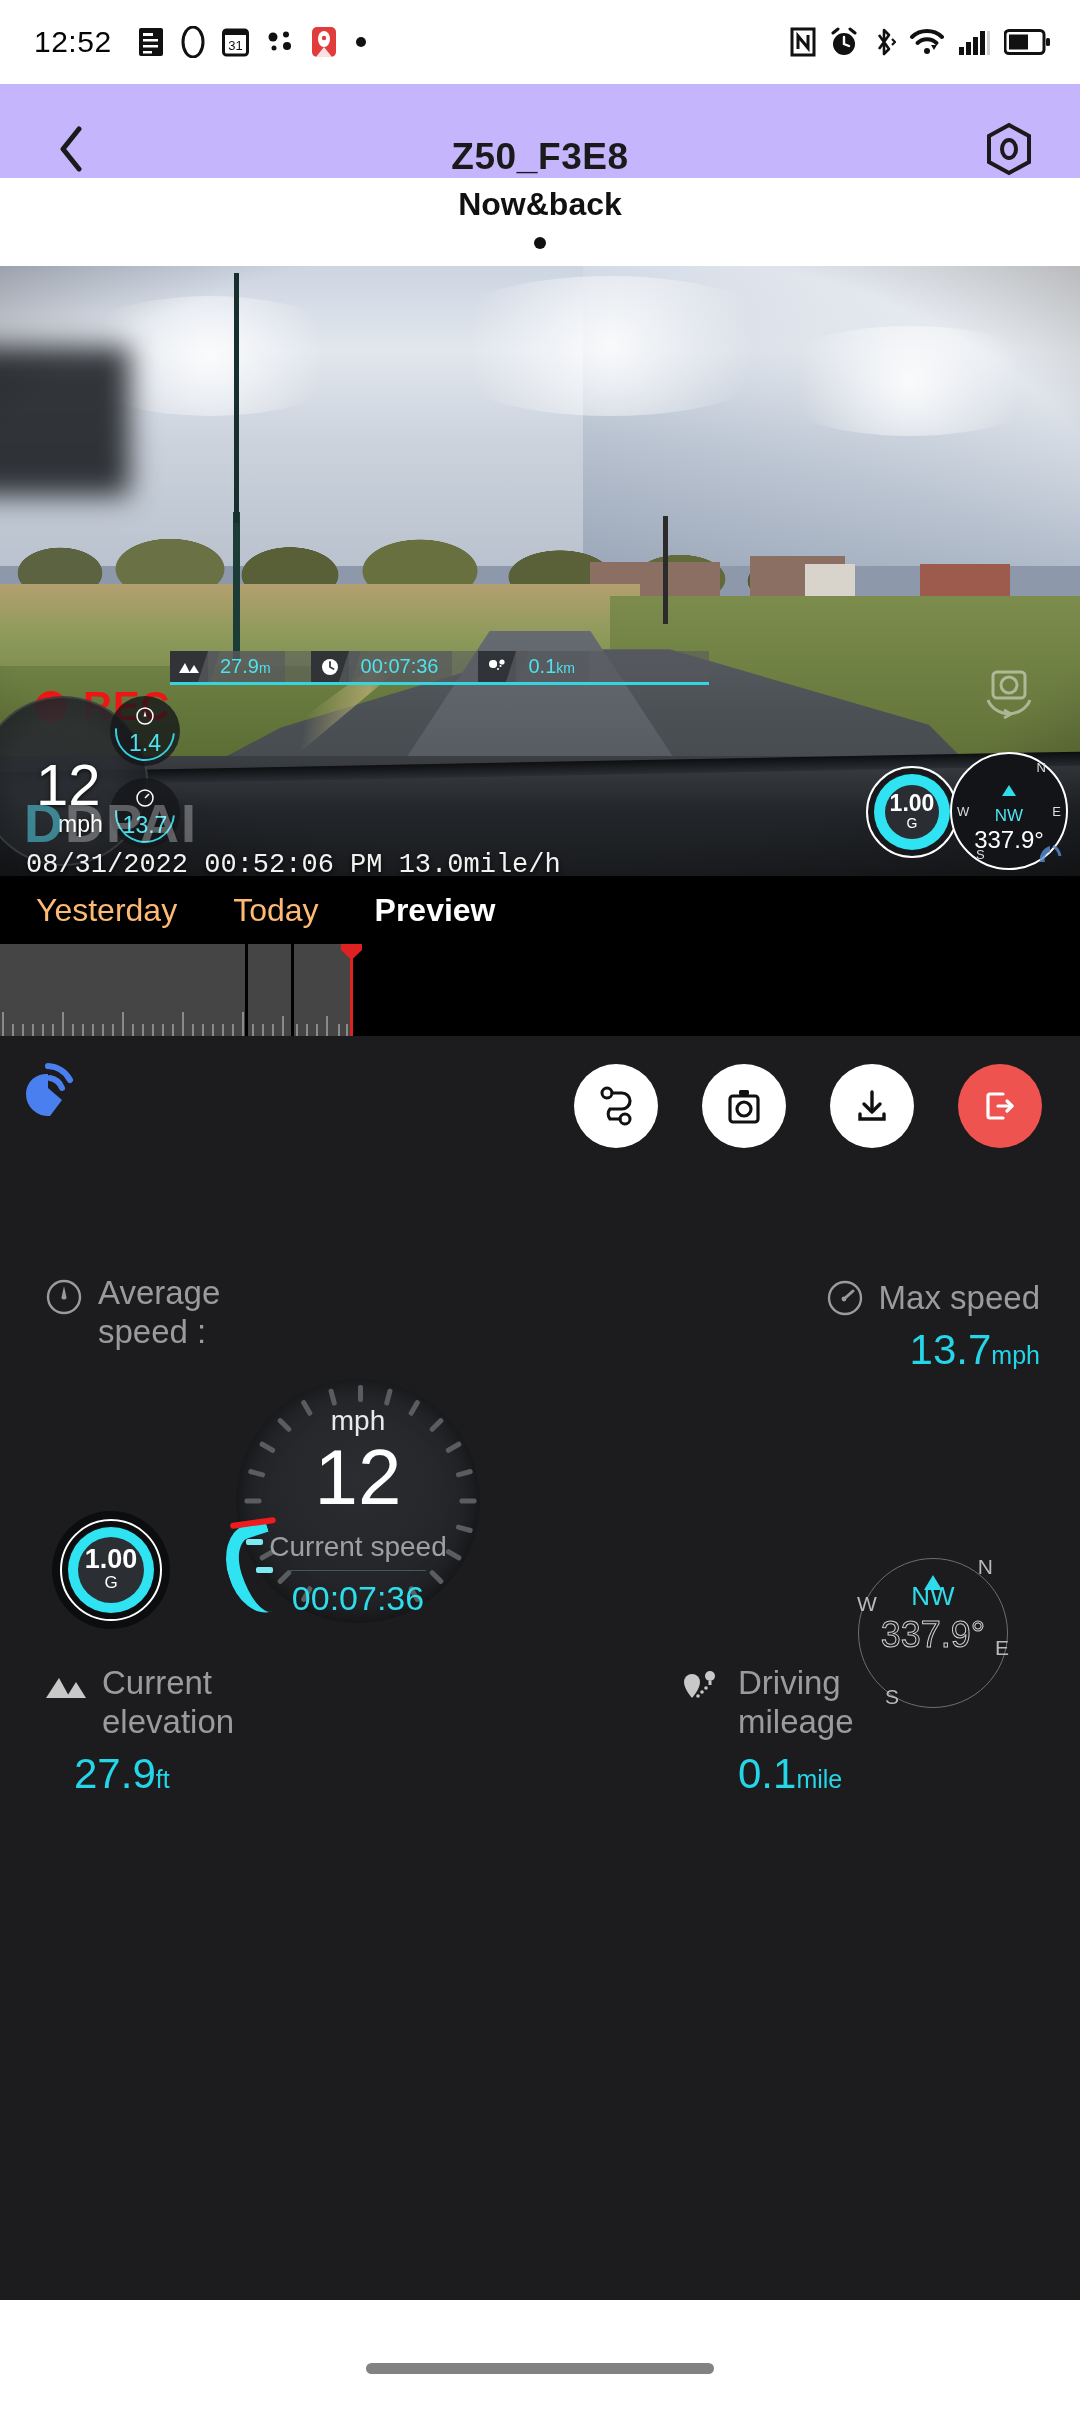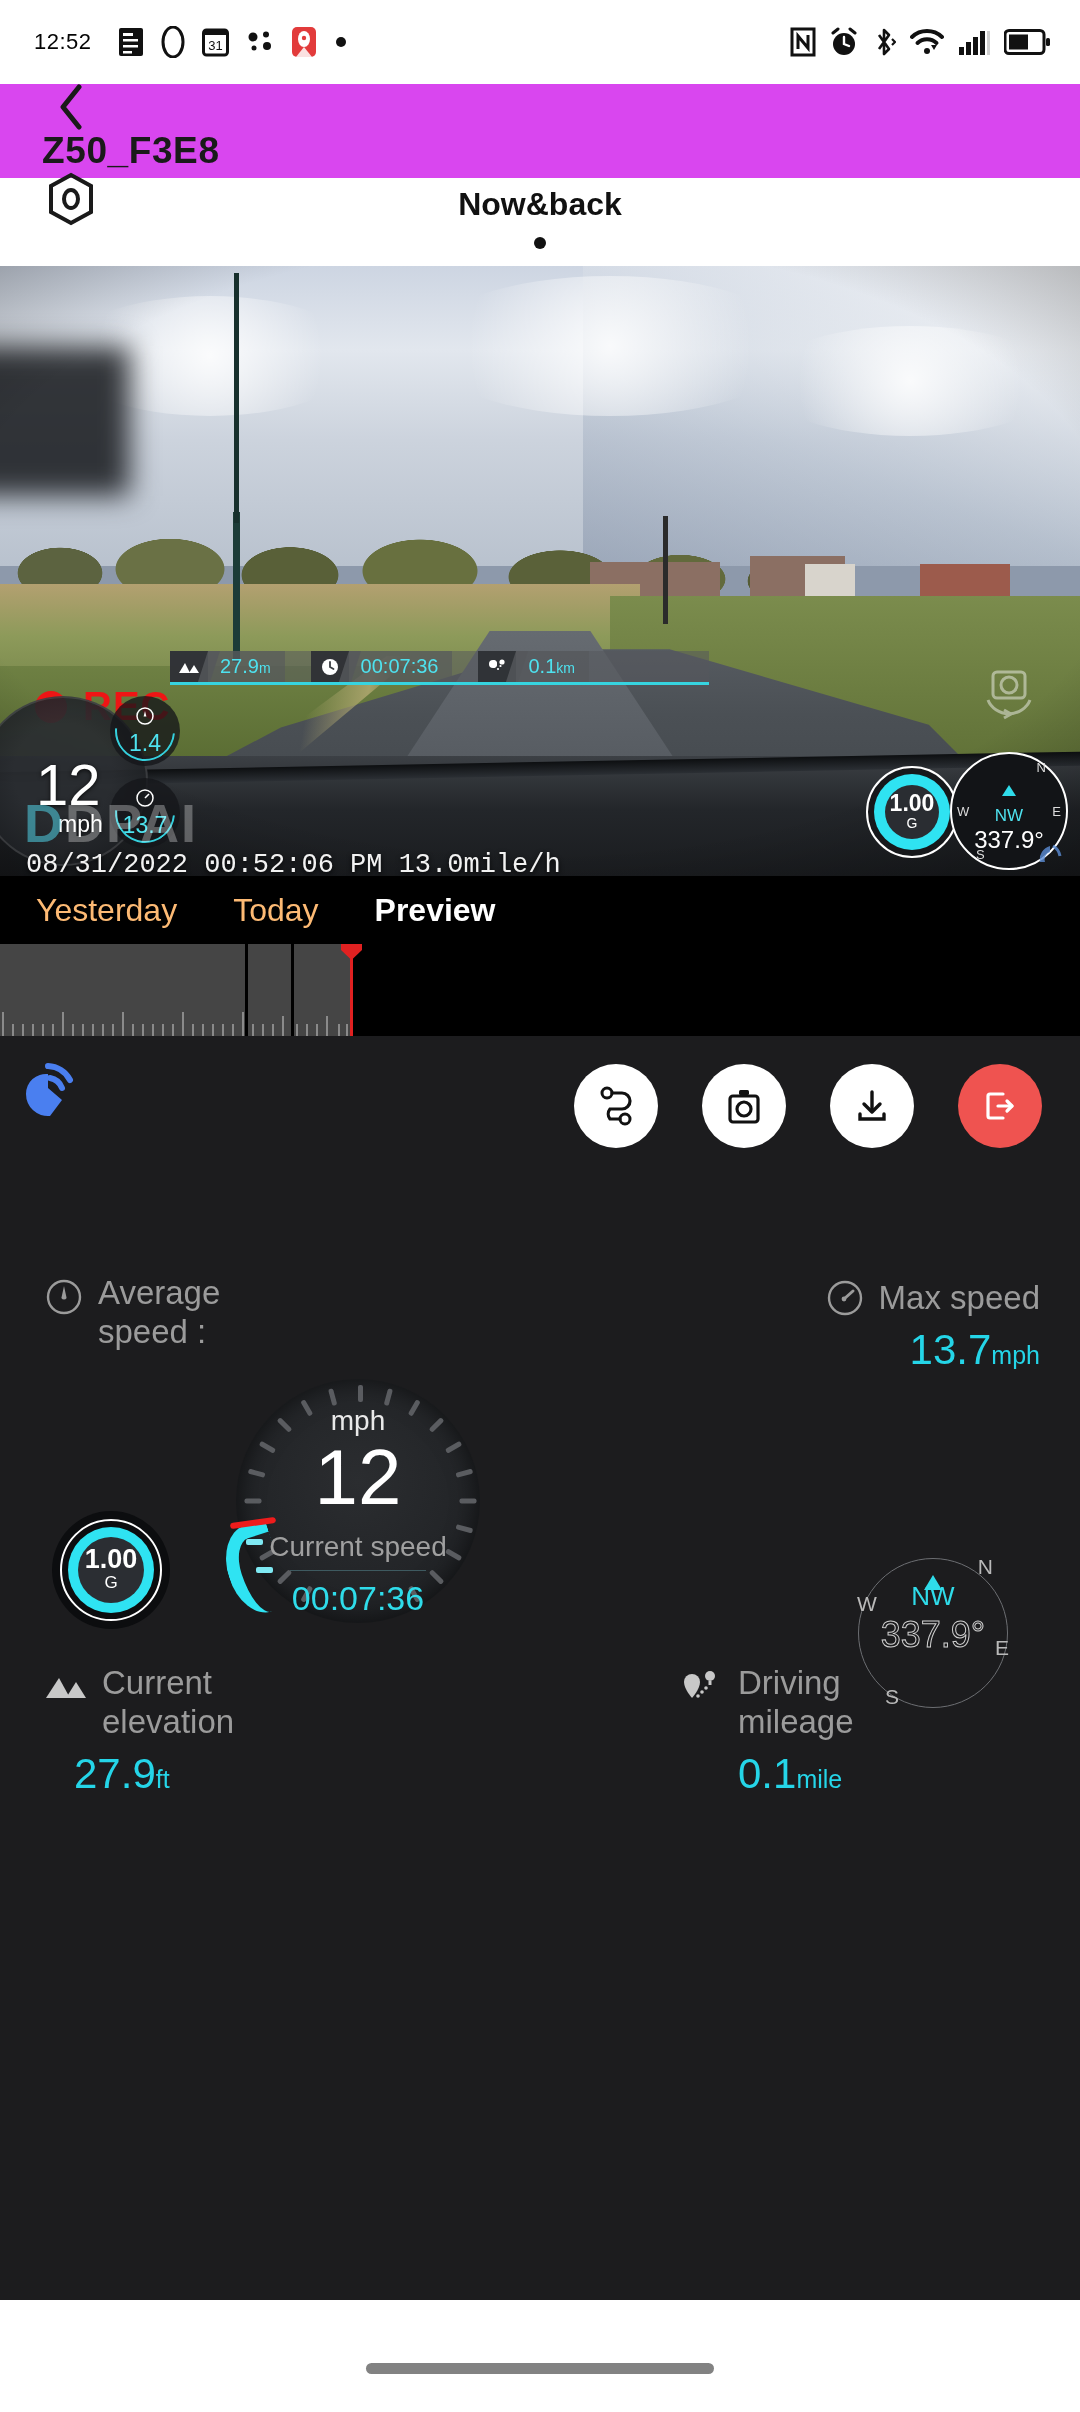--- a/index.html
+++ b/index.html
@@ -9,29 +9,29 @@
     background:#1c1c1e;
     overflow:hidden;
     position:relative;
   }
 
   
   .statusbar{
     height:84px; background:#ffffff; display:flex; align-items:center;
     padding:0 34px; position:relative;
   }
-  .sb-time{ font-size:22px; color:#050505; font-weight:400; letter-spacing:.5px; }
+  .sb-time{ font-size:30px; color:#050505; font-weight:400; letter-spacing:.5px; }
   .sb-left-icons{ display:flex; align-items:center; gap:17px; margin-left:26px; }
   .sb-right{ position:absolute; right:30px; top:0; height:84px; display:flex; align-items:center; gap:14px; }
   .sb-ico{ display:block; }
 
   
   .header{
-    height:94px; background:#d946ef; display:flex; align-items:flex-start;
-    justify-content:space-between; padding:0 42px;flex-direction:column;
+    height:94px; background:#c4b5fd; display:flex; align-items:flex-end;
+    justify-content:space-between; padding:0 42px;
   }
   .hdr-title{ font-size:37px; font-weight:700; color:#1a1a1a; letter-spacing:.6px; }
   .icon-btn{ width:58px; height:58px; display:flex; align-items:center; justify-content:center; }
 
   
   .tabs{
     height:88px; background:#fff; display:flex; align-items:flex-start;
     padding-top:8px;
   }
   .tab{ flex:1; text-align:center; position:relative; }

